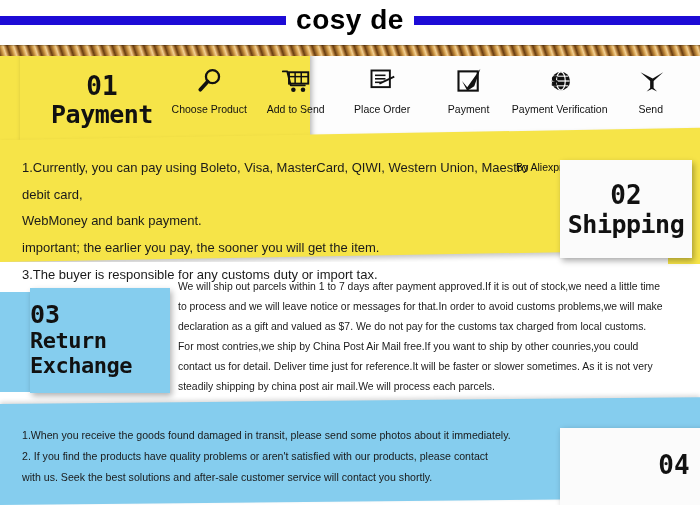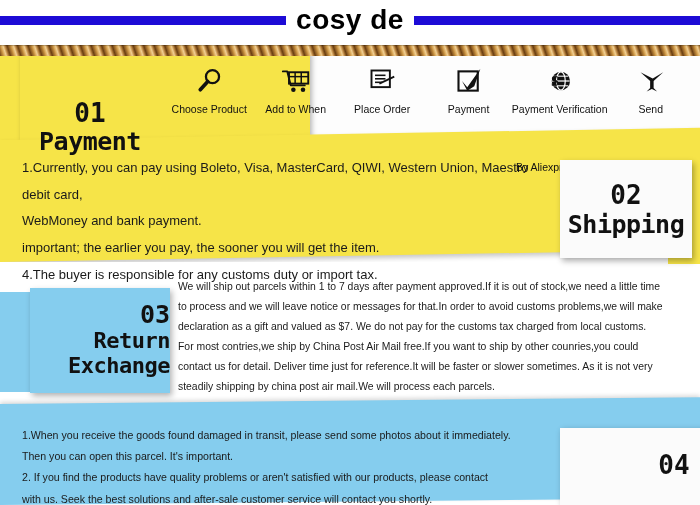--- a/index.html
+++ b/index.html
@@ -49,24 +49,23 @@
     background:#f6e448;
   }
   .sec01 .whitepanel{
     position:absolute;left:150px;top:8px;width:552px;height:92px;
     background:#fdfdfd;
     box-shadow:2px 3px 6px rgba(0,0,0,.30);
     transform:skewY(-0.9deg);
     transform-origin:left top;
   }
   .sec01 .tablabel{
-    position:absolute;left:20px;top:4px;width:140px;height:92px;
-    display:flex;flex-direction:column;align-items:center;justify-content:flex-end;
+    position:absolute;left:32px;top:4px;width:140px;height:92px;
+    display:flex;flex-direction:column;align-items:center;justify-content:center;
     z-index:4;
-    margin-top:8px;
   }
   .numtxt{
     font-family:"DejaVu Sans Mono", monospace;
     font-weight:700;color:#111;line-height:1;
   }
   .sec01 .num{font-size:26px;margin-bottom:3px;}
   .sec01 .word{font-size:25px;letter-spacing:-0.5px;}
 
   .steps{
     position:absolute;left:160px;top:14px;width:540px;height:80px;
@@ -108,21 +107,21 @@
     background:#f6e448;z-index:4;
   }
 
   
   .whiteband{
     position:absolute;left:0;top:262px;width:700px;height:150px;background:#ffffff;
   }
   .tab03{
     position:absolute;left:30px;top:288px;width:140px;height:105px;
     background:#85cdee;box-shadow:2px 3px 6px rgba(0,0,0,.30);
-    display:flex;flex-direction:column;align-items:flex-end;justify-content:center;
+    display:flex;flex-direction:column;align-items:flex-start;justify-content:center;
     z-index:6;
   }
   .tab03 .num{font-size:25px;margin-bottom:2px;}
   .tab03 .word{font-size:22px;letter-spacing:-0.5px;line-height:1.12;}
   .bstrip-l{
     position:absolute;left:0px;top:292px;width:32px;height:100px;
     background:#85cdee;z-index:3;
   }
   .shiptext{
     position:absolute;left:178px;top:277px;width:518px;
@@ -196,21 +195,21 @@
           <svg width="30" height="28" viewBox="0 0 34 32">
             <path d="M2 5 H7 L11 21 H27" fill="none" stroke="#111" stroke-width="2.2" stroke-linecap="round" stroke-linejoin="round"></path>
             <rect x="9" y="6" width="22" height="13" fill="none" stroke="#111" stroke-width="2.2"></rect>
             <line x1="9" y1="11" x2="31" y2="11" stroke="#111" stroke-width="1.7"></line>
             <line x1="16" y1="6" x2="16" y2="19" stroke="#111" stroke-width="1.7"></line>
             <line x1="23" y1="6" x2="23" y2="19" stroke="#111" stroke-width="1.7"></line>
             <circle cx="14" cy="26" r="2.6" fill="#111"></circle>
             <circle cx="25" cy="26" r="2.6" fill="#111"></circle>
           </svg>
         </div>
-        <div class="lbl">Add to When</div>
+        <div class="lbl">Add to Send</div>
       </div>
 
       <div class="step">
         <div class="ico">
           <svg width="28" height="28" viewBox="0 0 32 32">
             <rect x="4" y="4" width="21" height="19" fill="none" stroke="#111" stroke-width="2.2"></rect>
             <line x1="8" y1="9.5" x2="20" y2="9.5" stroke="#111" stroke-width="1.8"></line>
             <line x1="8" y1="13.5" x2="20" y2="13.5" stroke="#111" stroke-width="1.8"></line>
             <line x1="8" y1="17.5" x2="16" y2="17.5" stroke="#111" stroke-width="1.8"></line>
             <line x1="13" y1="19" x2="30" y2="11" stroke="#111" stroke-width="2"></line>
@@ -255,21 +254,21 @@
 
     </div>
   </div>
 
   <div class="yellowbody"></div>
 
   <div class="paytext">
     <p>1.Currently, you can pay using Boleto, Visa, MasterCard, QIWI, Western Union, Maestro debit card,</p>
     <p>WebMoney and bank payment.</p>
     <p>important; the earlier you pay, the sooner you will get the item.</p>
-    <p>4.The buyer is responsible for any customs duty or import tax.</p>
+    <p>3.The buyer is responsible for any customs duty or import tax.</p>
   </div>
 
   <div class="ystrip-r"></div>
   <div class="tab02">
     <div class="numtxt num">02</div>
     <div class="numtxt word">Shipping</div>
   </div>
 
   <div class="whiteband"></div>
 
@@ -286,21 +285,20 @@
     <p> declaration as a gift and valued as $7. We do not pay for the customs tax charged from local customs.</p>
     <p>For most contries,we ship by China Post Air Mail free.If you want to ship by other counries,you could</p>
     <p>contact us for detail. Deliver time just for reference.It will be faster or slower sometimes. As it is not very</p>
     <p>steadily shipping by china post air mail.We will process each parcels.</p>
   </div>
 
   <div class="bluebody"></div>
 
   <div class="fbtext">
     <p>1.When you receive the goods found damaged in transit, please send some photos about it immediately.</p>
-    <p>Then you can open this parcel. It's important.</p>
     <p>2. If you find the products have quality problems or aren't satisfied with our products,  please contact</p>
     <p>with us. Seek the best solutions and after-sale customer service will contact you shortly.</p>
   </div>
 
   <div class="bstrip-r"></div>
   <div class="tab04">
     <div class="numtxt num">04</div>
   </div>
 
 </div>

